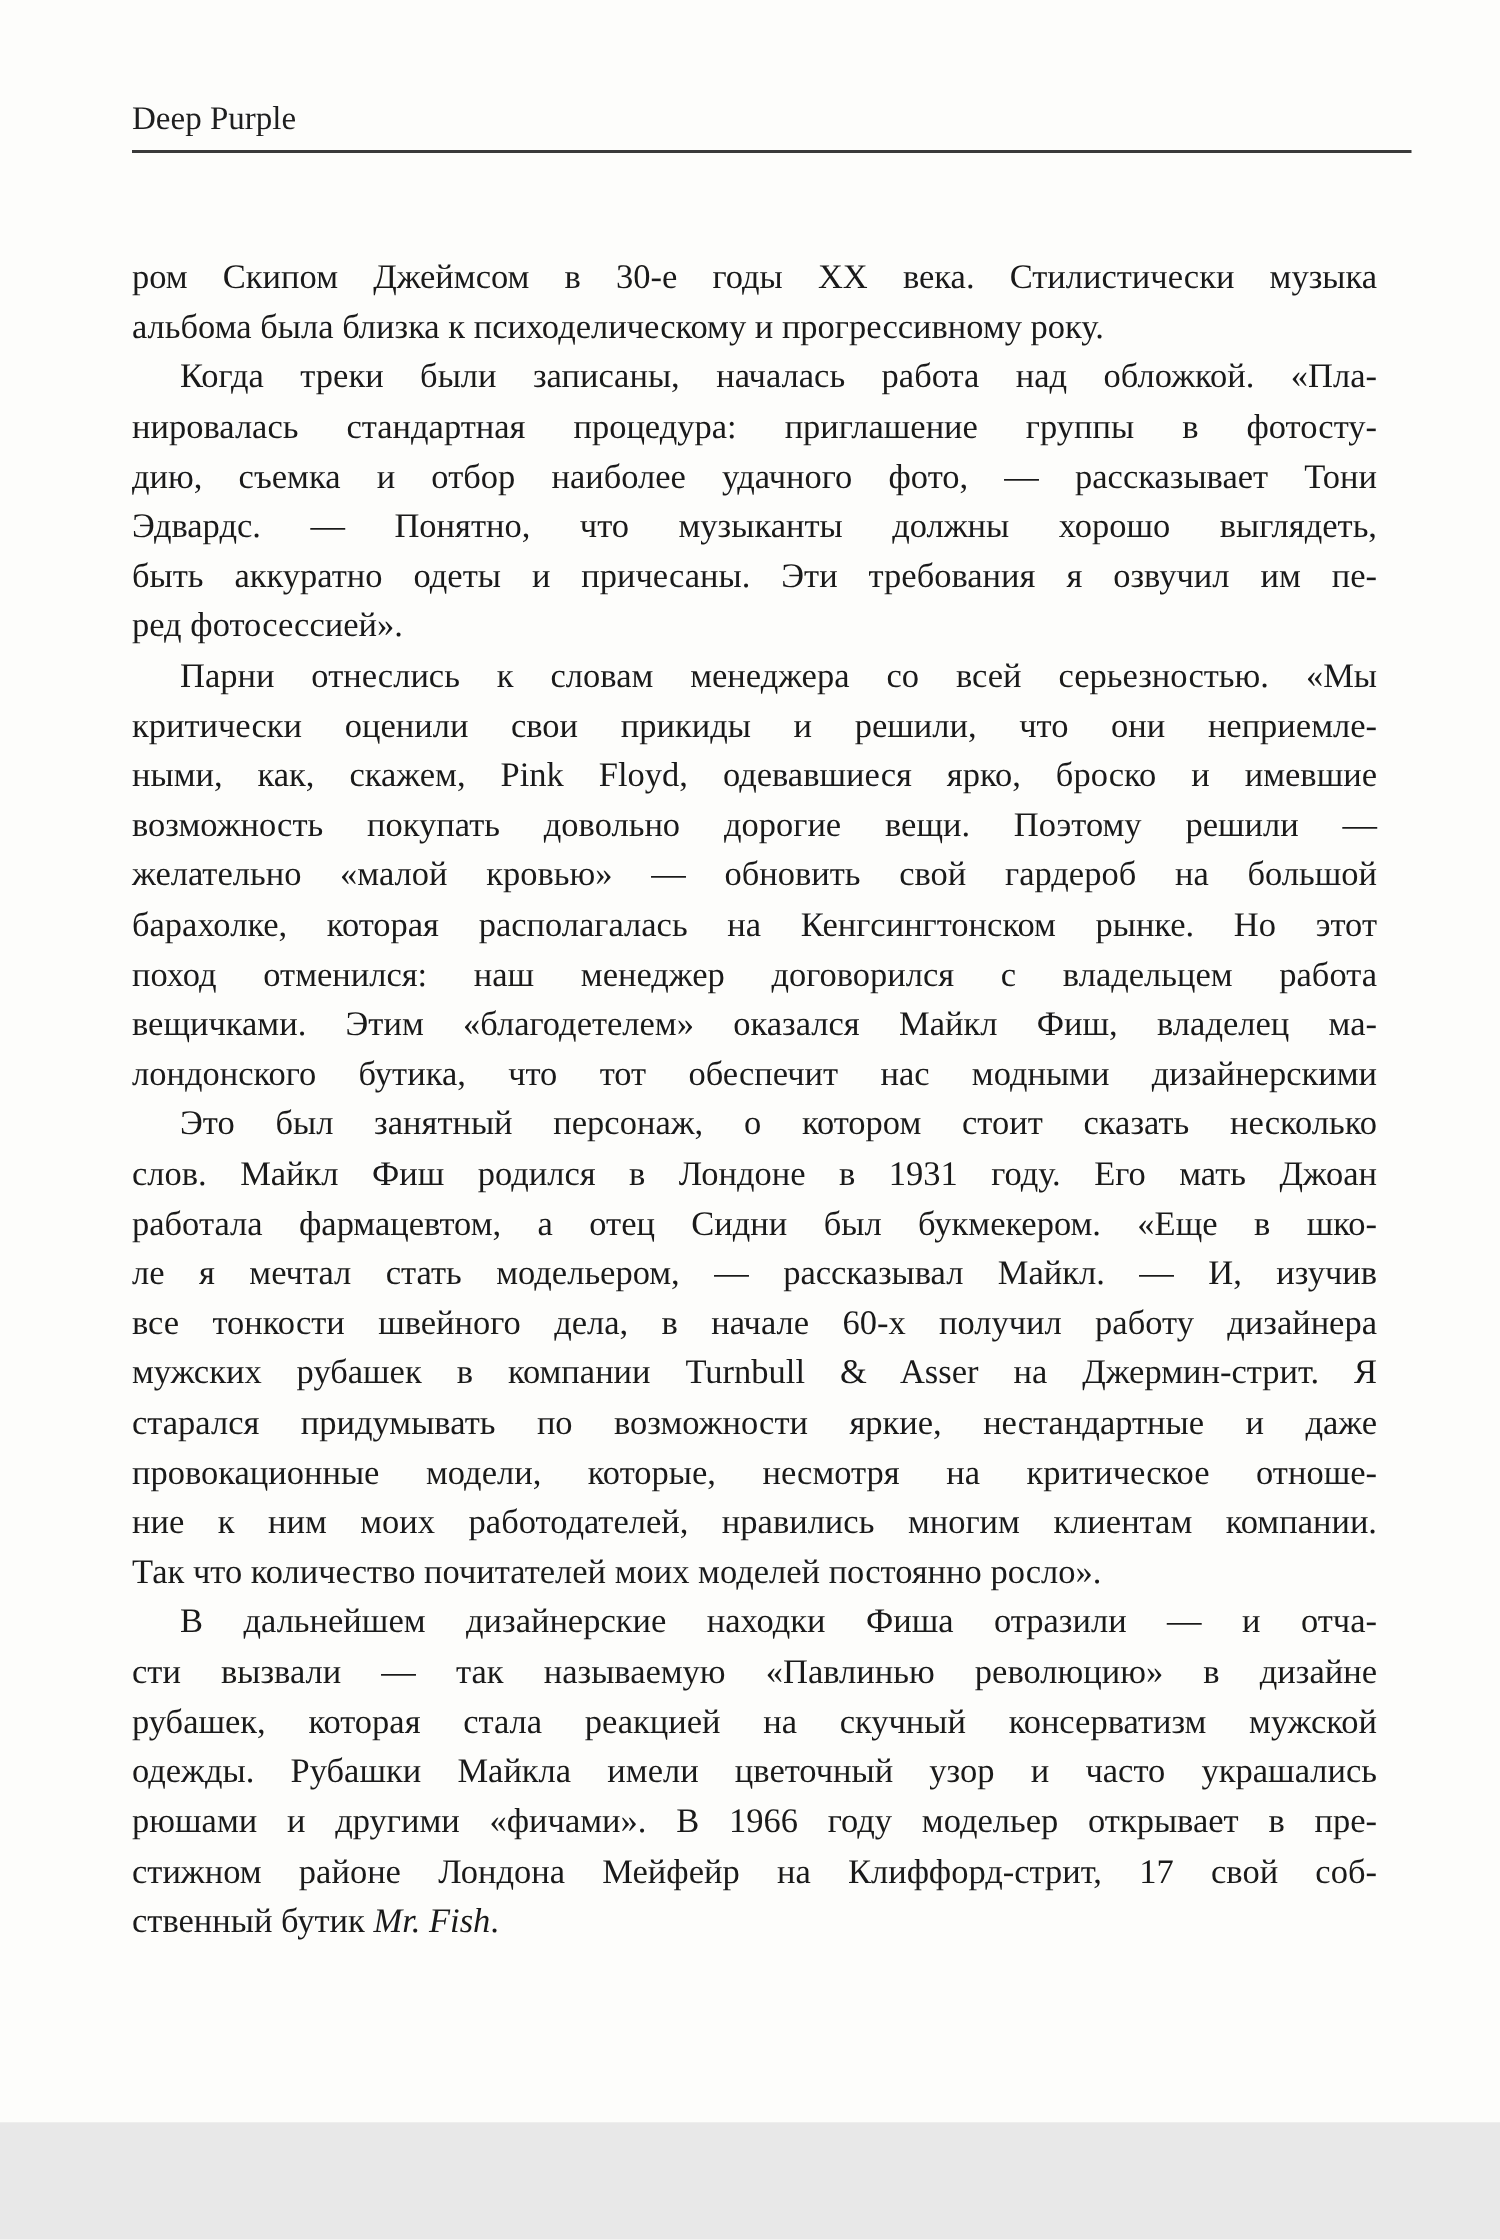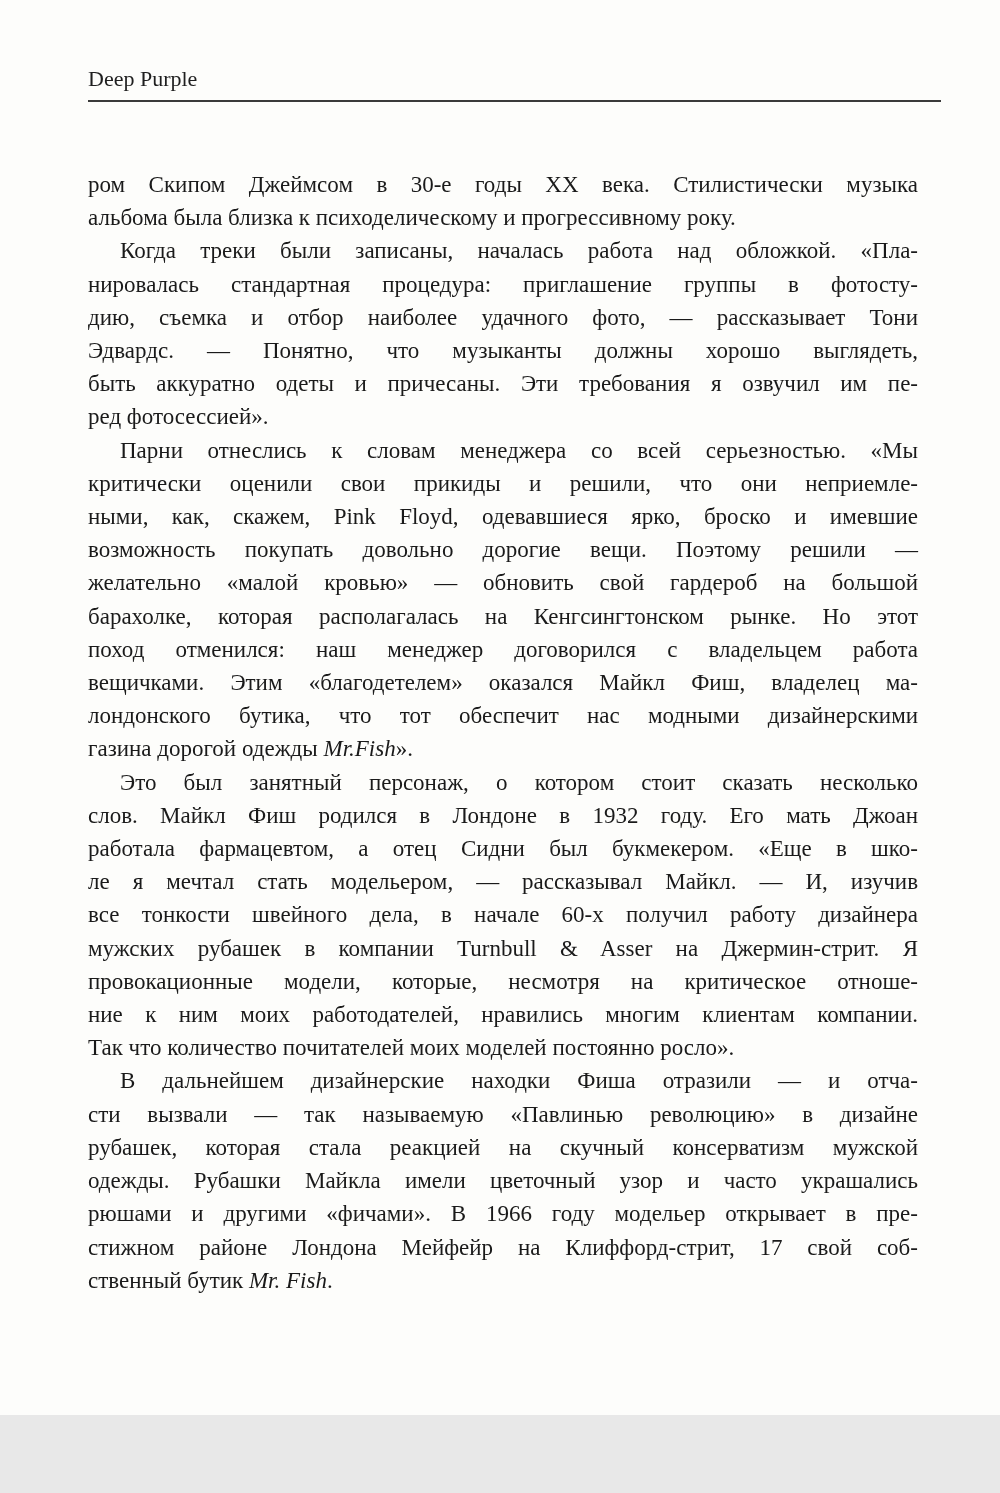--- a/index.html
+++ b/index.html
@@ -85,29 +85,29 @@
       <div class="paragraph">
         <div class="line indent">Парни отнеслись к словам менеджера со всей серьезностью. «Мы</div>
         <div class="line">критически оценили свои прикиды и решили, что они неприемле-</div>
         <div class="line">ными, как, скажем, Pink Floyd, одевавшиеся ярко, броско и имевшие</div>
         <div class="line">возможность покупать довольно дорогие вещи. Поэтому решили —</div>
         <div class="line">желательно «малой кровью» — обновить свой гардероб на большой</div>
         <div class="line">барахолке, которая располагалась на Кенгсингтонском рынке. Но этот</div>
         <div class="line">поход отменился: наш менеджер договорился с владельцем работа</div>
         <div class="line">вещичками. Этим «благодетелем» оказался Майкл Фиш, владелец ма-</div>
         <div class="line">лондонского бутика, что тот обеспечит нас модными дизайнерскими</div>
-        <div class="line last">газина дорогой одежды <i>Mr.Fish</i>».</div>
       </div>
       <div class="paragraph">
         <div class="line indent">Это был занятный персонаж, о котором стоит сказать несколько</div>
-        <div class="line">слов. Майкл Фиш родился в Лондоне в 1932 году. Его мать Джоан</div>
+        <div class="line">слов. Майкл Фиш родился в Лондоне в 1931 году. Его мать Джоан</div>
         <div class="line">работала фармацевтом, а отец Сидни был букмекером. «Еще в шко-</div>
         <div class="line">ле я мечтал стать модельером, — рассказывал Майкл. — И, изучив</div>
         <div class="line">все тонкости швейного дела, в начале 60-х получил работу дизайнера</div>
         <div class="line">мужских рубашек в компании Turnbull &amp; Asser на Джермин-стрит. Я</div>
+        <div class="line">старался придумывать по возможности яркие, нестандартные и даже</div>
         <div class="line">провокационные модели, которые, несмотря на критическое отноше-</div>
         <div class="line">ние к ним моих работодателей, нравились многим клиентам компании.</div>
         <div class="line last">Так что количество почитателей моих моделей постоянно росло».</div>
       </div>
       <div class="paragraph">
         <div class="line indent">В дальнейшем дизайнерские находки Фиша отразили — и отча-</div>
         <div class="line">сти вызвали — так называемую «Павлинью революцию» в дизайне</div>
         <div class="line">рубашек, которая стала реакцией на скучный консерватизм мужской</div>
         <div class="line">одежды. Рубашки Майкла имели цветочный узор и часто украшались</div>
         <div class="line">рюшами и другими «фичами». В 1966 году модельер открывает в пре-</div>

